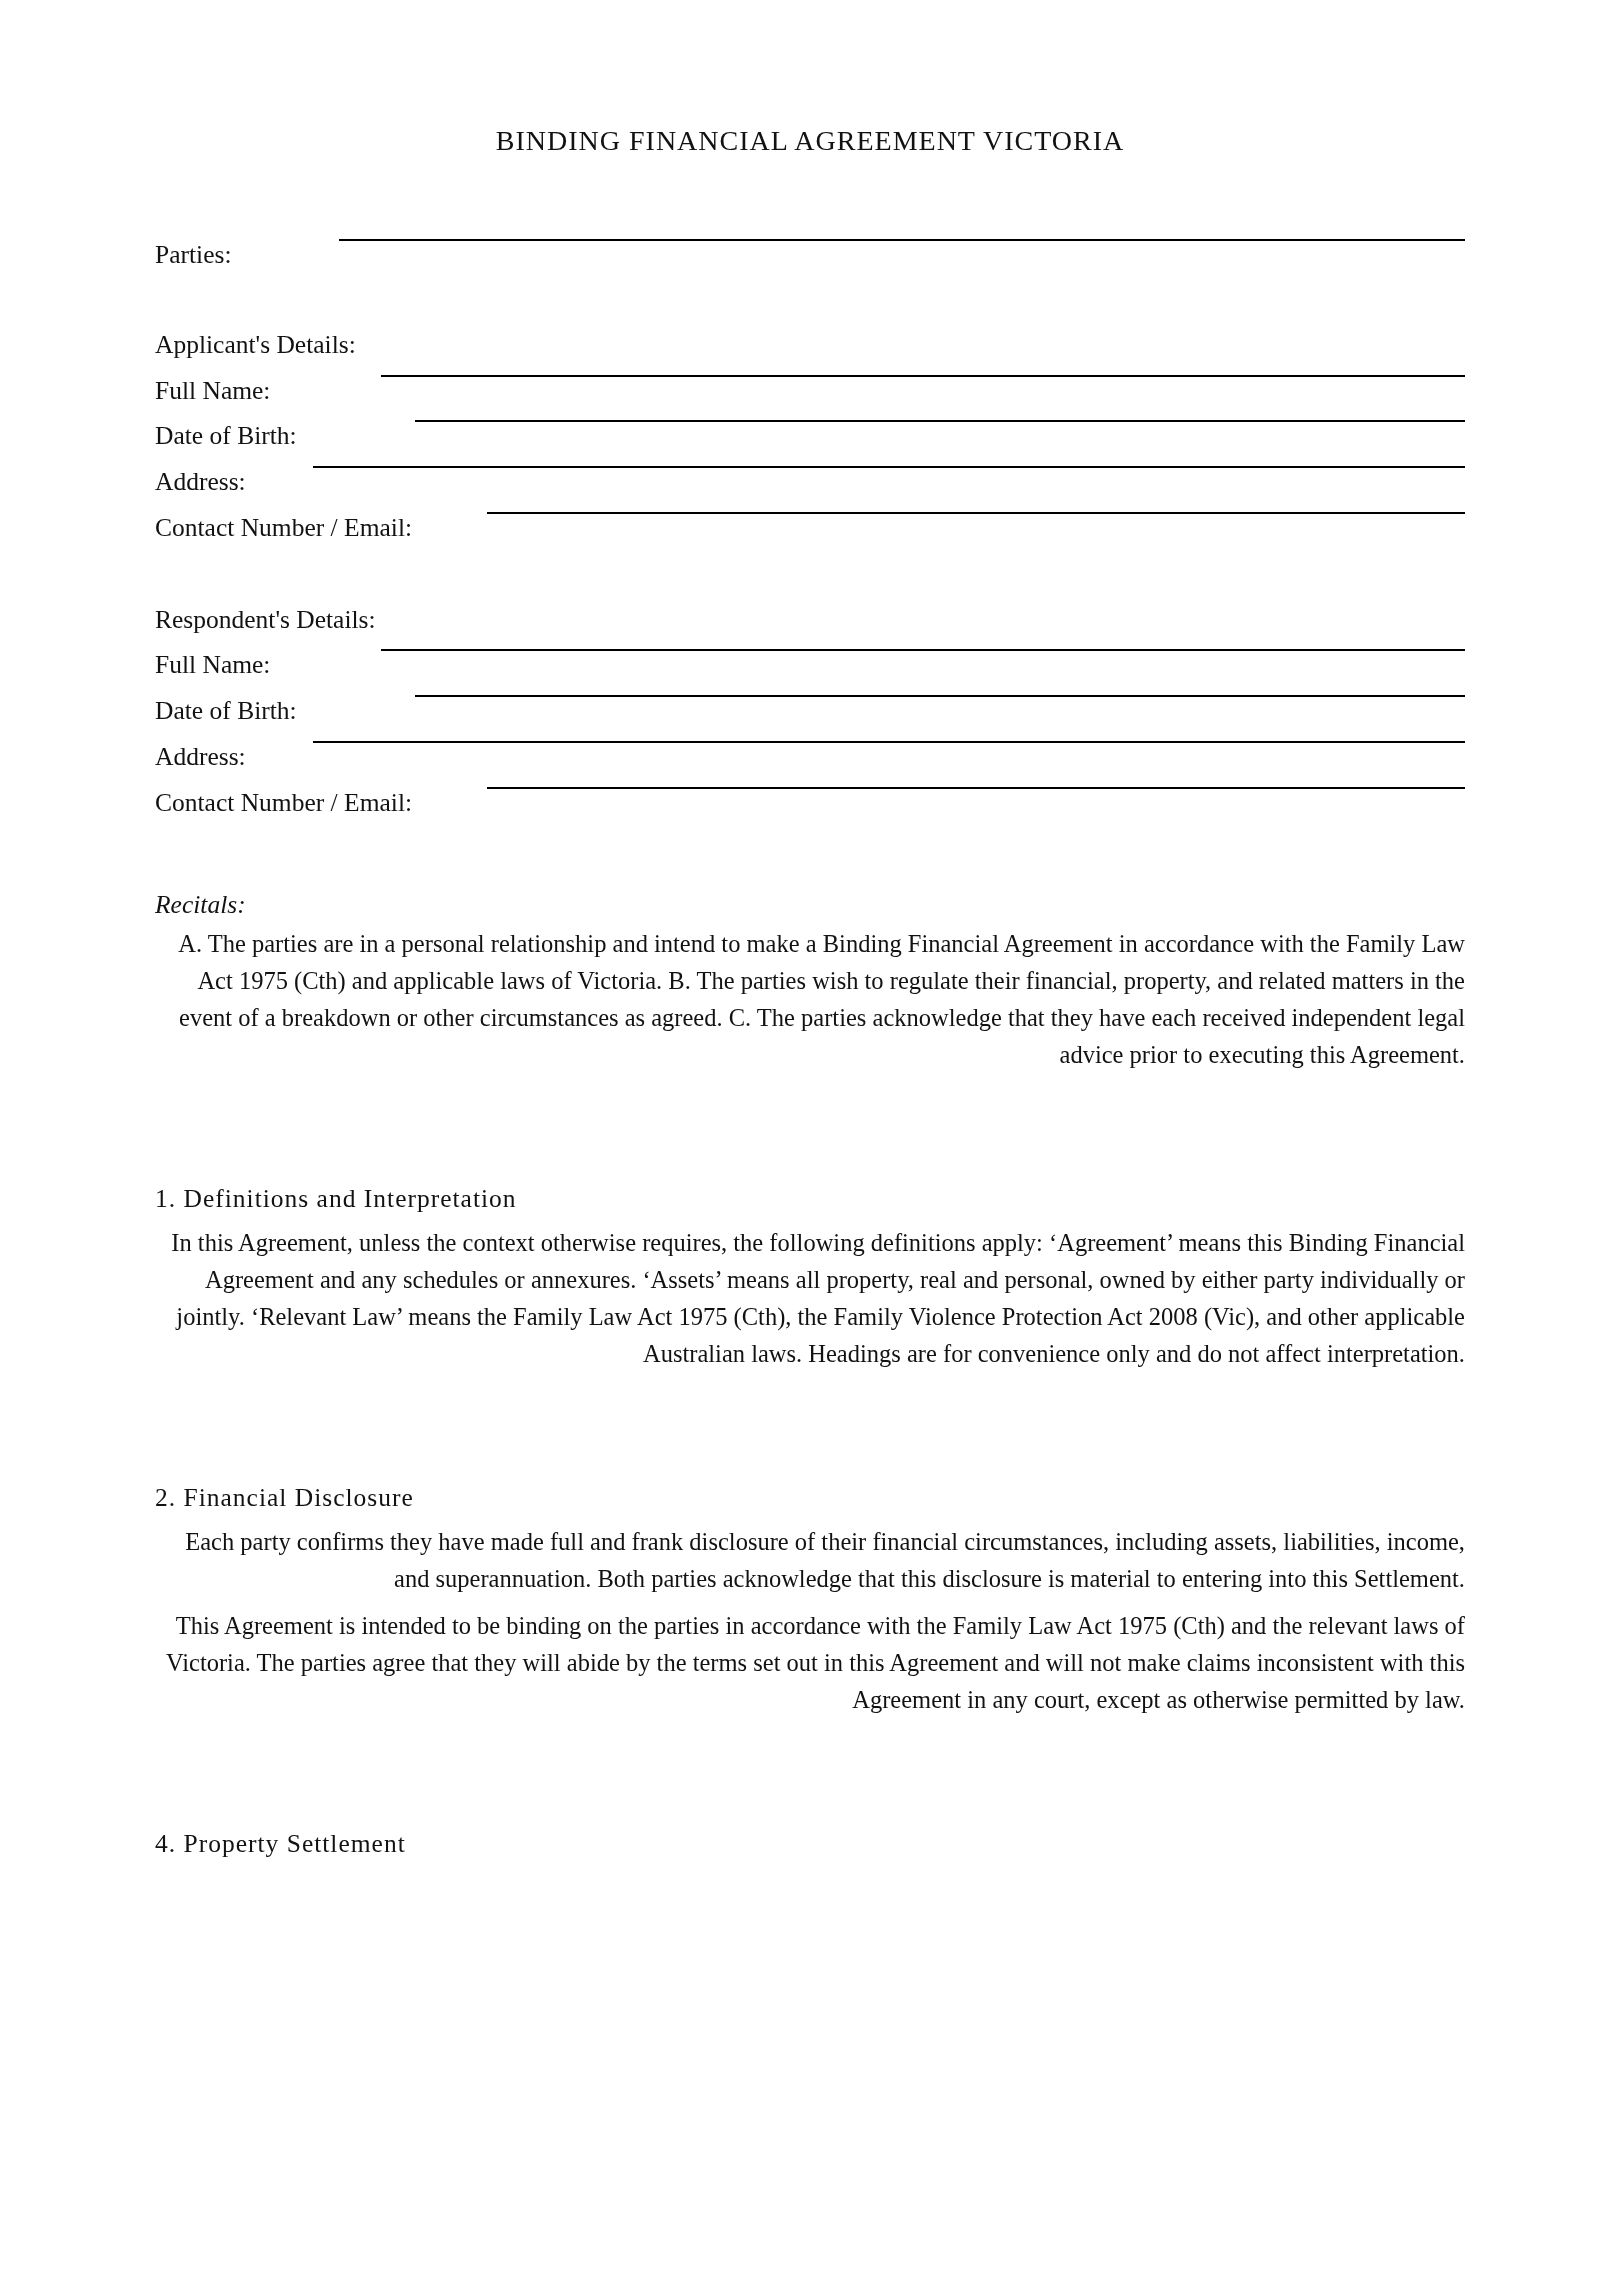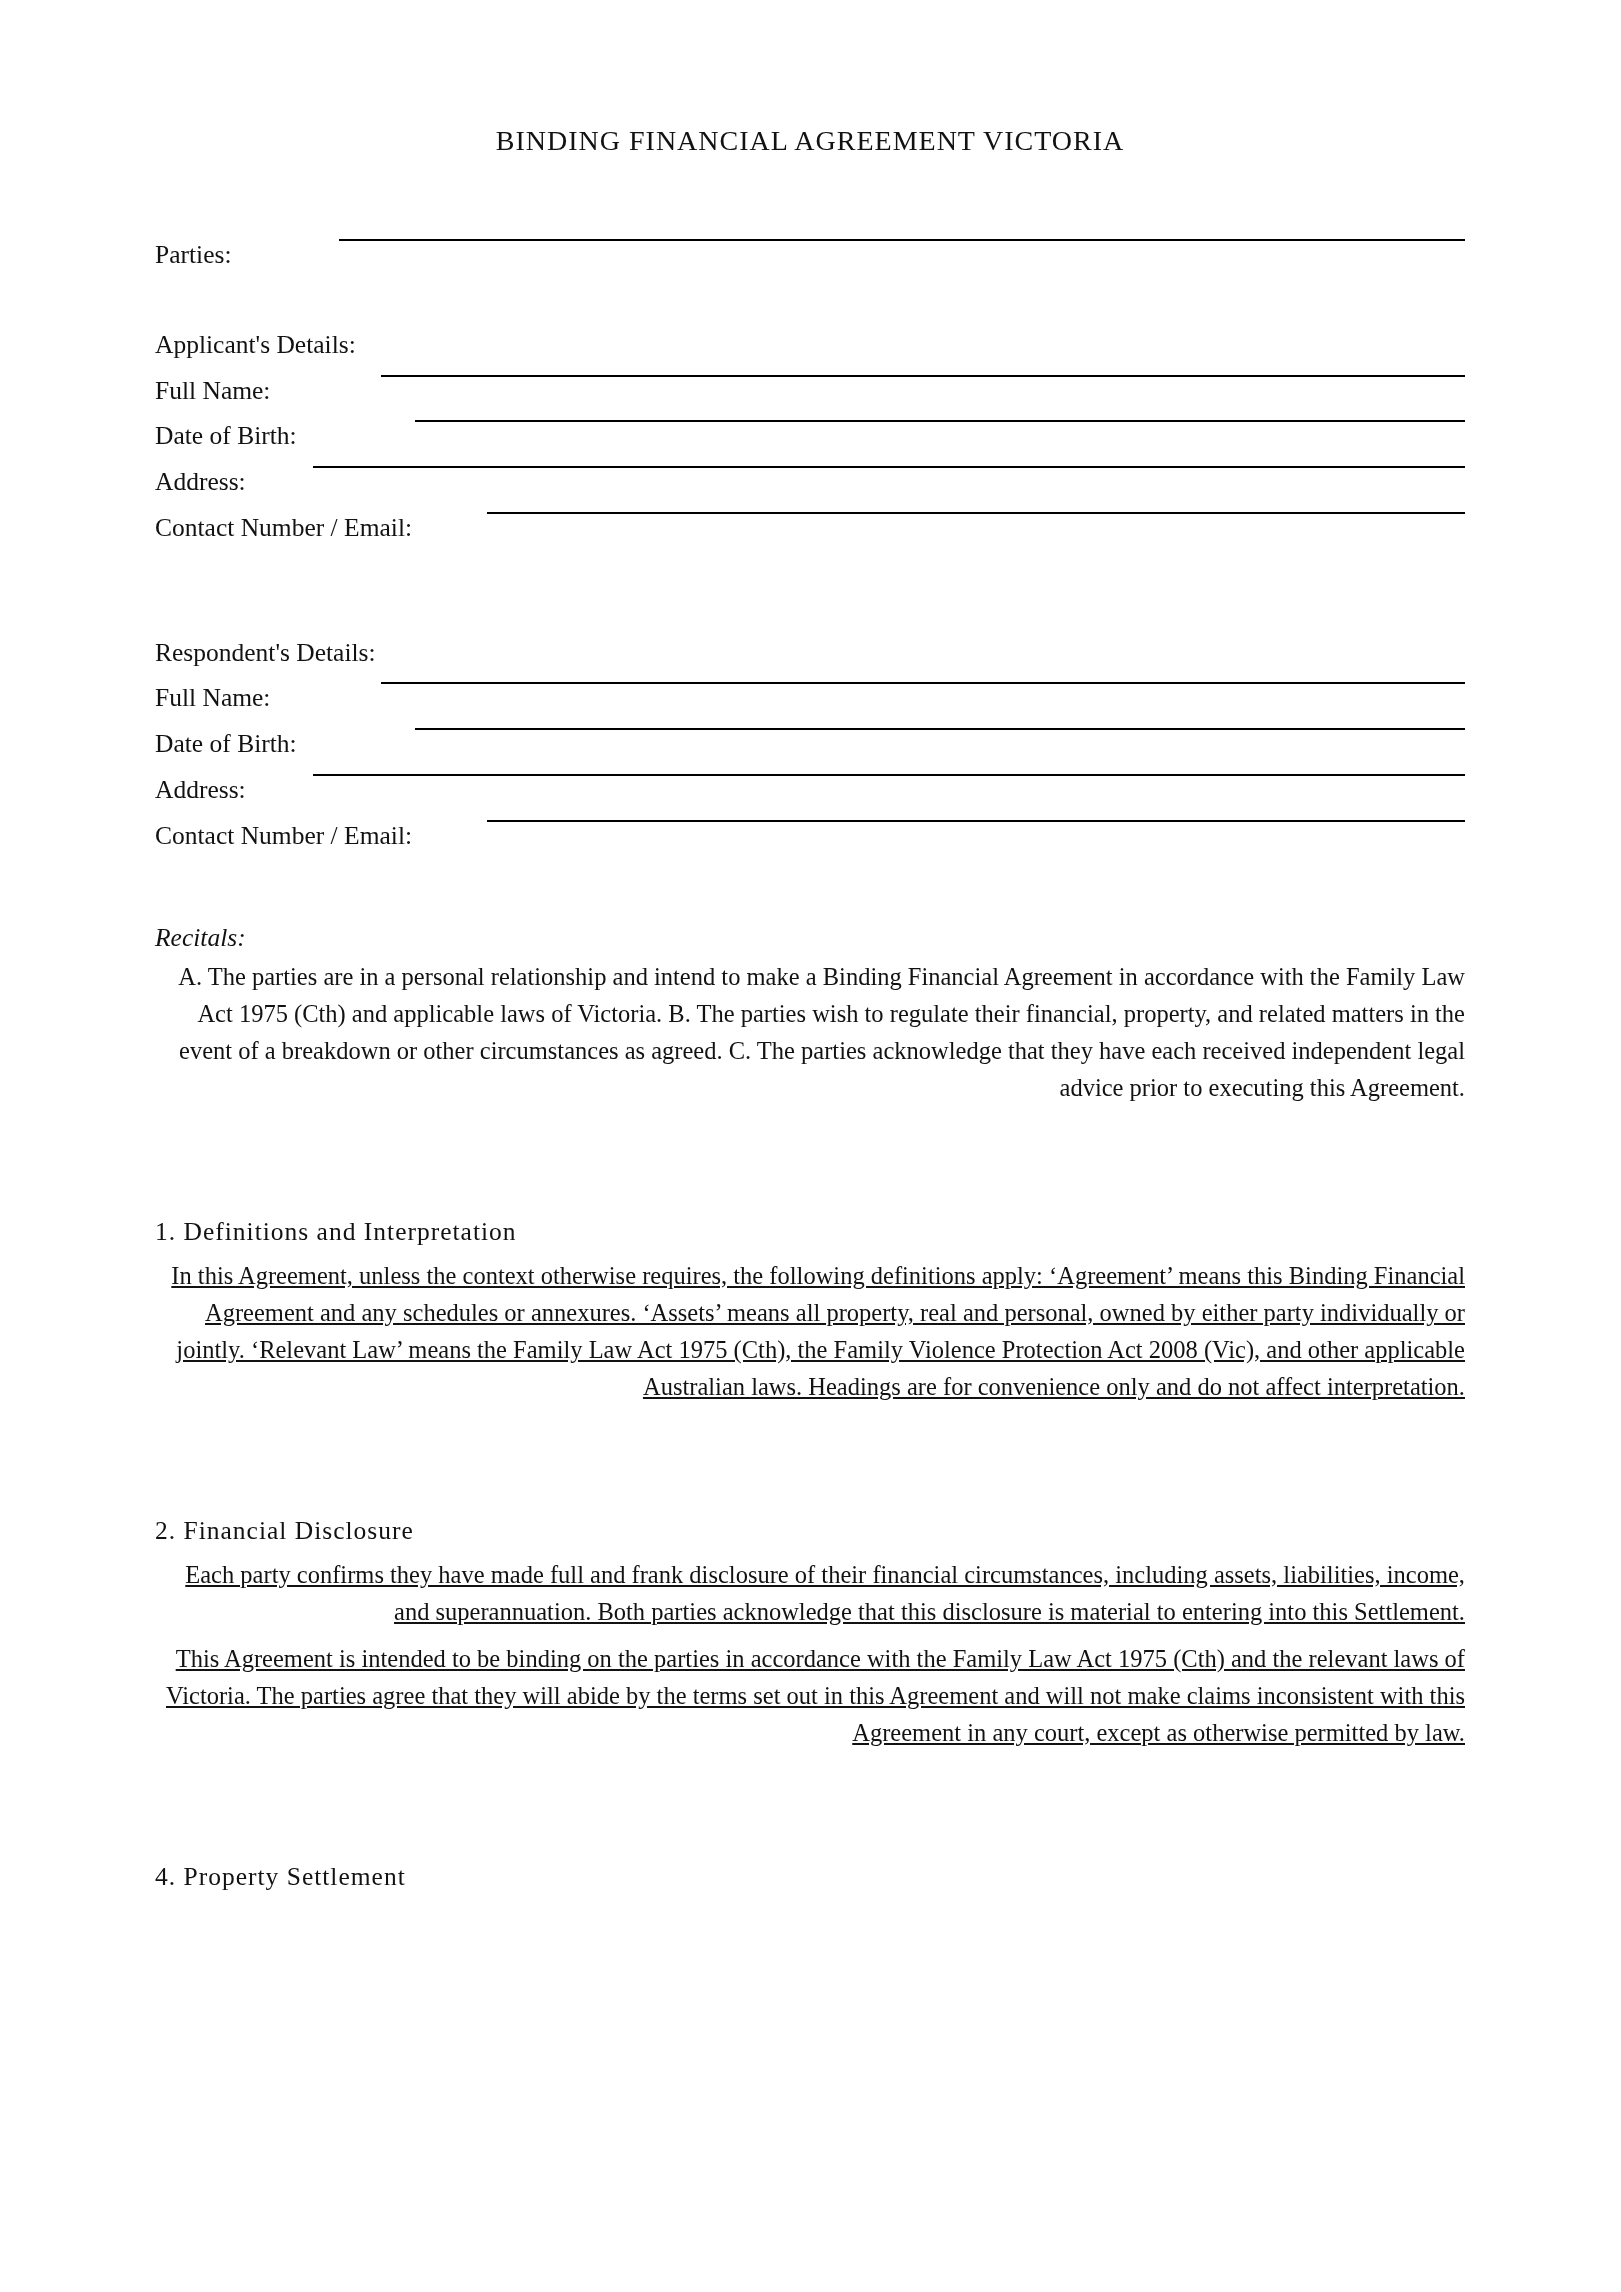--- a/index.html
+++ b/index.html
@@ -47,21 +47,21 @@
   }
   .row-parties  { margin-top: 82px; }
   .row-parties .line  { margin-left: 107px; margin-bottom: -1px; }
   .row-fullname .line { margin-left: 111px; }
   .row-dob .line      { margin-left: 118px; }
   .row-address .line  { margin-left: 67px; }
   .row-contact .line  { margin-left: 75px; }
   .details-heading {
     font-size: 25.5px;
     line-height: 31px;
-    margin-top: 94px;
+    margin-top: 61px;
   }
   .details-heading.applicant { margin-top: 59px; }
   .field-row.sub { margin-top: 14.7px; }
   .recitals-heading {
     font-size: 25.5px;
     line-height: 31px;
     margin-top: 71px;
     font-style: italic;
   }
   .para {
@@ -72,21 +72,20 @@
   }
   .section-heading {
     font-size: 25.5px;
     line-height: 31px;
     letter-spacing: 1px;
     margin-top: 110px;
     font-weight: normal;
   }
   .section-body {
     margin-top: 9.8px;
-    text-decoration: underline;
   }
 </style>
 </head>
 <body>
 
 <div class="page">
 
   <h1 class="doc-title">BINDING FINANCIAL AGREEMENT VICTORIA</h1>
 
   <div class="field-row row-parties">

